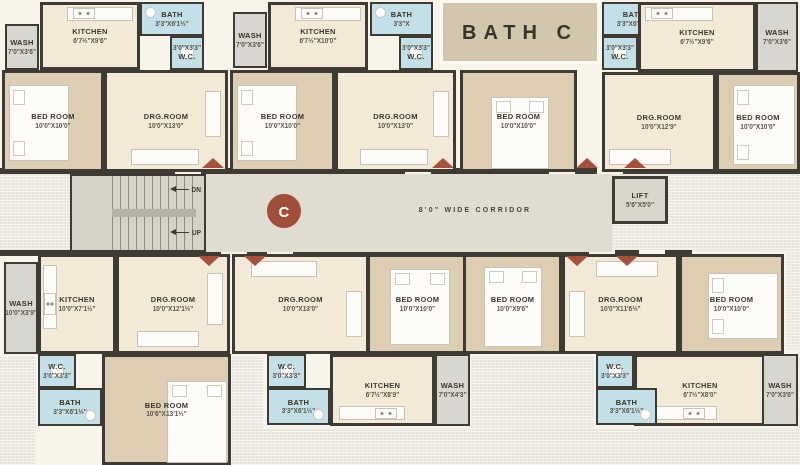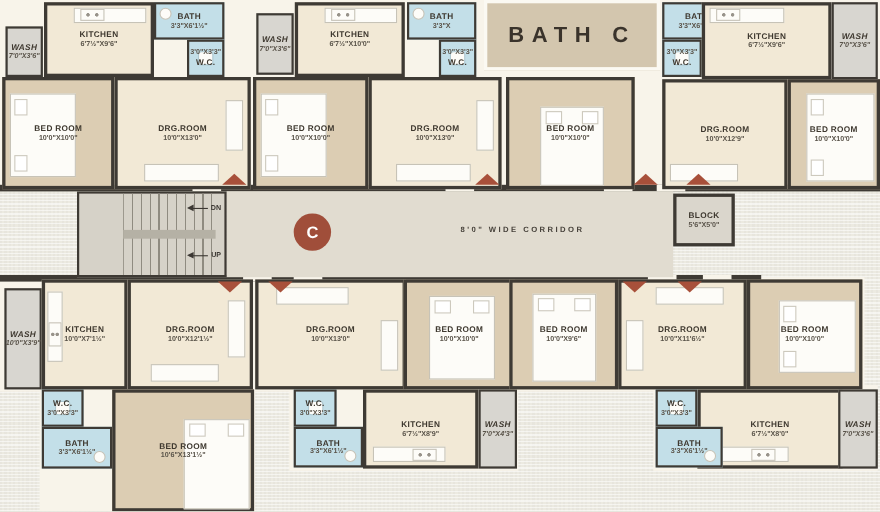--- a/index.html
+++ b/index.html
@@ -7,21 +7,21 @@
     background-color:#eceae1;
     background-image:
       repeating-linear-gradient(0deg, rgba(255,255,255,.55) 0px, rgba(255,255,255,.55) 1px, transparent 1px, transparent 3px),
       repeating-linear-gradient(90deg, rgba(0,0,0,.02) 0 2px, transparent 2px 4px);}
   .base{position:absolute;background:#f8f4ea;z-index:1;}
   .wallbar{position:absolute;background:#3e3a34;z-index:5;}
   .gap{position:absolute;background:#f8f4ea;z-index:6;}
   .room{position:absolute;box-sizing:border-box;border:3px solid #3e3a34;
     display:flex;align-items:center;justify-content:center;z-index:10;}
   .sm{border-width:2px;}
-  .cream{background:#f2e9d6;} .tan{background:#dccdb3;} .blue{background:#c3dfe8;} .gray{background:#d8d6d0;font-style:italic;}
+  .cream{background:#f2e9d6;} .tan{background:#dccdb3;} .blue{background:#c3dfe8;} .gray{background:#d8d6d0;}
   .lbl{display:flex;flex-direction:column;align-items:center;line-height:1.25;text-align:center;
     white-space:nowrap;position:relative;z-index:4;}
   .flip .lbl{flex-direction:column-reverse;}
   .nm{font-size:7.5px;font-weight:bold;color:#3e382f;letter-spacing:.3px;}
   .dm{font-size:6.5px;font-weight:bold;color:#5a544a;}
   .fix{position:absolute;background:#fdfcf8;border:1px solid #c7c3b7;z-index:2;display:block;}
   .rnd{border-radius:50%;}
   .bed.h::before,.bed.h::after{content:"";position:absolute;left:3px;width:10px;height:13px;background:#fff;border:1px solid #cdc9bd;}
   .bed.h::before{top:4px;} .bed.h::after{bottom:4px;}
   .bed.v::before,.bed.v::after{content:"";position:absolute;top:3px;width:13px;height:10px;background:#fff;border:1px solid #cdc9bd;}
@@ -77,21 +77,21 @@
     </div>
     <div class="srow" style="top:53px;">
       <span class="aline"></span>
       <span class="stxt">UP</span>
     </div>
   </div>
   <div id="badge">C</div>
   <div id="corlab">8'0" WIDE CORRIDOR</div>
   <div id="lift">
     <div class="lbl">
-        <span class="nm">BLOCK</span>
+        <span class="nm">LIFT</span>
         <span class="dm">5'6"X5'0"</span>
       </div>
   </div>
 
   <div class="wallbar" style="left:0;top:168px;width:800px;height:6px;"></div>
   <div class="wallbar" style="left:0;top:250px;width:692px;height:6px;"></div>
   <div class="gap" style="left:175px;top:168px;width:26px;height:6px;"></div>
   <div class="gap" style="left:405px;top:168px;width:26px;height:6px;"></div>
   <div class="gap" style="left:549px;top:168px;width:26px;height:6px;"></div>
   <div class="gap" style="left:597px;top:168px;width:26px;height:6px;"></div>

